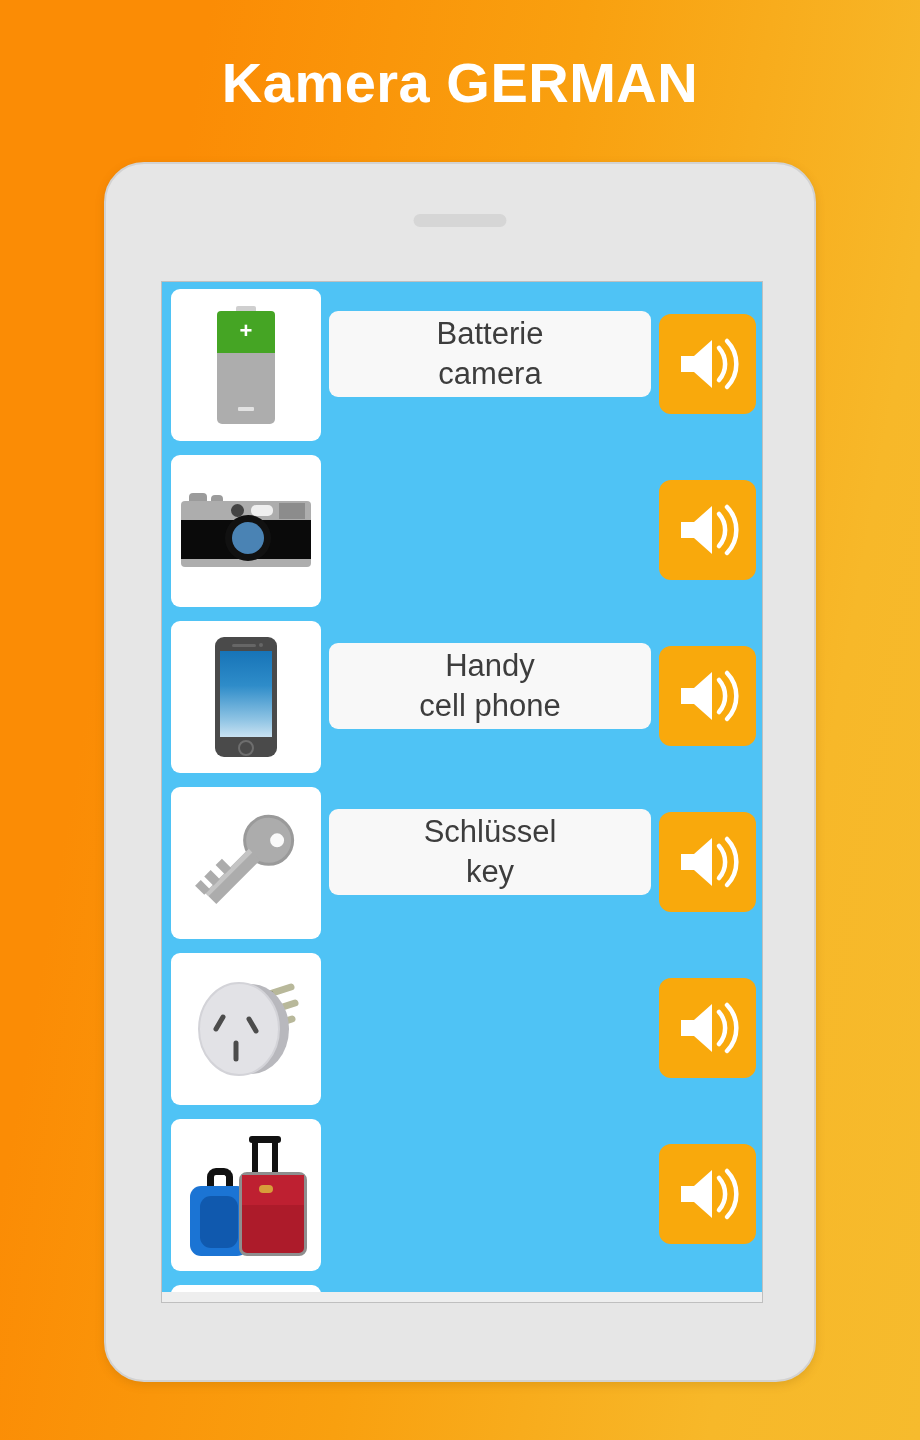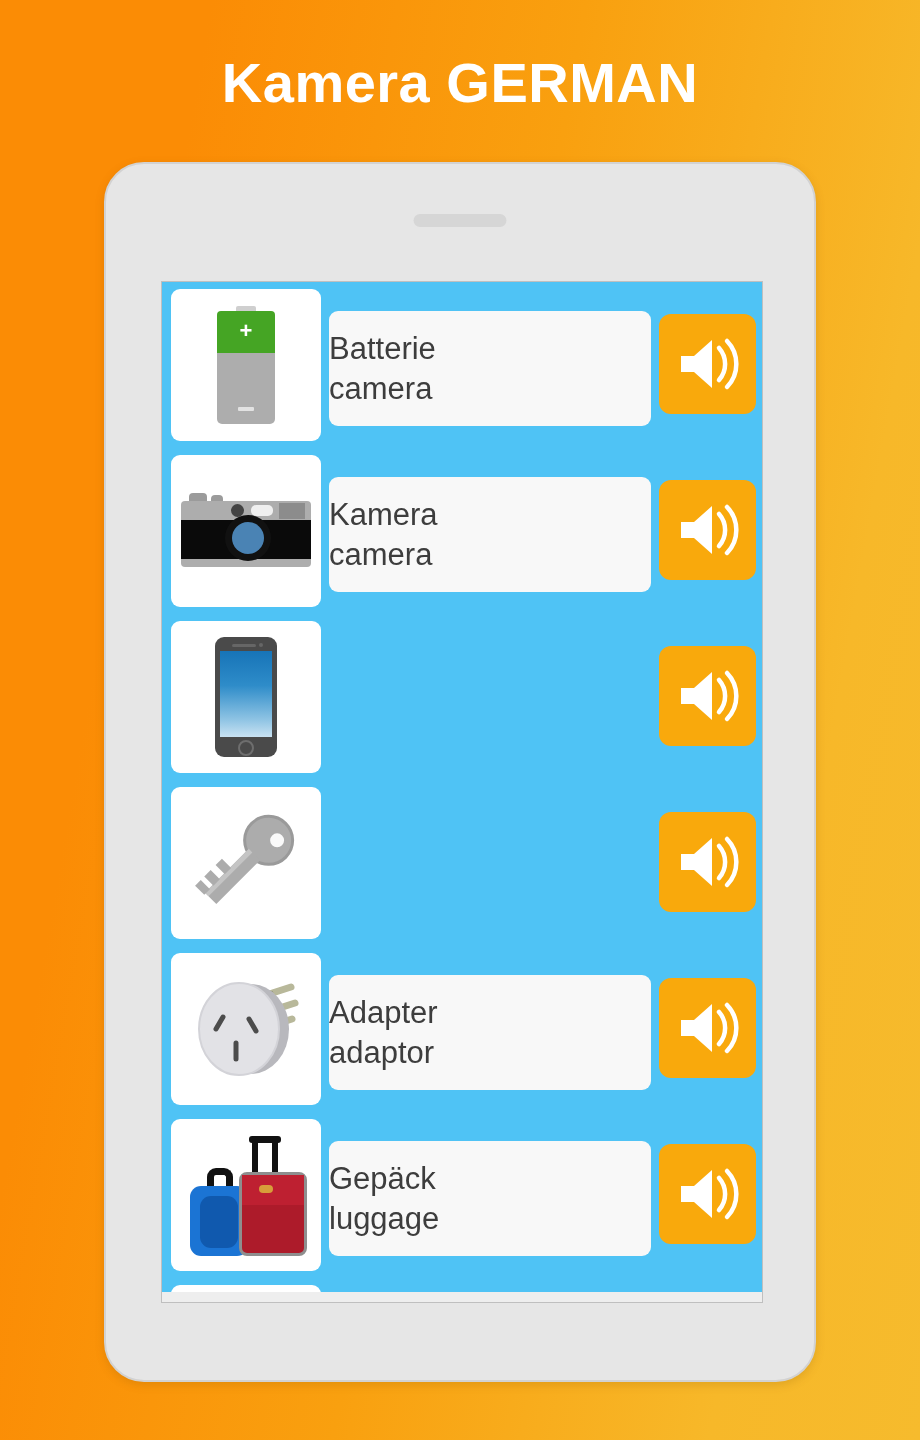--- a/index.html
+++ b/index.html
@@ -70,26 +70,26 @@
     width: 150px; height: 152px;
     background: #ffffff;
     border-radius: 9px;
     display: flex;
     align-items: center;
     justify-content: center;
   }
   .word-card {
     position: absolute;
     left: 167px; top: 29px;
-    width: 322px; height: 115px;
+    width: 322px; height: 86px;
     background: #F8F8F8;
     border-radius: 9px;
     display: flex;
     flex-direction: column;
-    align-items: flex-start;
+    align-items: center;
     justify-content: center;
   }
   .word-de, .word-en {
     font-size: 31px;
     color: #3D3D3D;
     line-height: 40px;
     white-space: nowrap;
   }
   .speaker-btn {
     position: absolute;
@@ -199,44 +199,44 @@
             <div class="cam-topbar"></div>
             <div class="cam-dot"></div>
             <div class="cam-flash"></div>
             <div class="cam-sq"></div>
             <div class="cam-body"></div>
             <div class="cam-base"></div>
             <div class="cam-lensring"></div>
             <div class="cam-lens"></div>
           </div>
         </div>
-        <div class="word-card">
-          <span class="word-de">Kamera</span>
-          <span class="word-en">camera</span>
-        </div>
         <div class="speaker-btn">
           <span>
             <svg width="62" height="54" viewBox="0 0 62 54">
               <path d="M4 19 H17 L35 3 V51 L17 35 H4 Z" fill="#ffffff"></path>
               <path d="M42 11 A24 24 0 0 1 42 43" stroke="#ffffff" stroke-width="4.5" fill="none" stroke-linecap="round"></path>
               <path d="M50 4 A33 33 0 0 1 50 50" stroke="#ffffff" stroke-width="4.5" fill="none" stroke-linecap="round"></path>
             </svg>
           </span>
         </div>
       </div>
 
       <div class="row">
         <div class="icon-card">
           <div class="art phone">
             <div class="ph-body"></div>
             <div class="ph-speaker"></div>
             <div class="ph-cam"></div>
             <div class="ph-screen"></div>
             <div class="ph-home"></div>
           </div>
+        </div>
+        <div class="word-card">
+          <span class="word-de">Handy</span>
+          <span class="word-en">cell phone</span>
         </div>
         <div class="speaker-btn">
           <span>
             <svg width="62" height="54" viewBox="0 0 62 54">
               <path d="M4 19 H17 L35 3 V51 L17 35 H4 Z" fill="#ffffff"></path>
               <path d="M42 11 A24 24 0 0 1 42 43" stroke="#ffffff" stroke-width="4.5" fill="none" stroke-linecap="round"></path>
               <path d="M50 4 A33 33 0 0 1 50 50" stroke="#ffffff" stroke-width="4.5" fill="none" stroke-linecap="round"></path>
             </svg>
           </span>
         </div>
@@ -252,20 +252,24 @@
                 <circle cx="66" cy="22" r="7" fill="#FAFAFA"></circle>
                 <rect x="52" y="48" width="16" height="62" fill="#ACACAC"></rect>
                 <rect x="52" y="48" width="5" height="62" fill="#C4C4C4"></rect>
                 <rect x="40" y="74" width="13" height="9" fill="#ACACAC"></rect>
                 <rect x="40" y="90" width="13" height="9" fill="#ACACAC"></rect>
                 <rect x="40" y="104" width="13" height="8" fill="#ACACAC"></rect>
               </g>
             </svg>
           </div>
         </div>
+        <div class="word-card">
+          <span class="word-de">Schlüssel</span>
+          <span class="word-en">key</span>
+        </div>
         <div class="speaker-btn">
           <span>
             <svg width="62" height="54" viewBox="0 0 62 54">
               <path d="M4 19 H17 L35 3 V51 L17 35 H4 Z" fill="#ffffff"></path>
               <path d="M42 11 A24 24 0 0 1 42 43" stroke="#ffffff" stroke-width="4.5" fill="none" stroke-linecap="round"></path>
               <path d="M50 4 A33 33 0 0 1 50 50" stroke="#ffffff" stroke-width="4.5" fill="none" stroke-linecap="round"></path>
             </svg>
           </span>
         </div>
       </div>
@@ -290,24 +294,20 @@
 
               <ellipse cx="52" cy="56" rx="40" ry="46" fill="#E2E2E6"></ellipse>
               <ellipse cx="52" cy="56" rx="40" ry="46" fill="none" stroke="#D3D3D8" stroke-width="2"></ellipse>
 
               <line x1="36" y1="44" x2="29" y2="56" stroke="#4C4C4C" stroke-width="5" stroke-linecap="round"></line>
               <line x1="62" y1="46" x2="69" y2="58" stroke="#4C4C4C" stroke-width="5" stroke-linecap="round"></line>
               <line x1="49" y1="70" x2="49" y2="86" stroke="#4C4C4C" stroke-width="5" stroke-linecap="round"></line>
             </svg>
           </div>
         </div>
-        <div class="word-card">
-          <span class="word-de">Adapter</span>
-          <span class="word-en">adaptor</span>
-        </div>
         <div class="speaker-btn">
           <span>
             <svg width="62" height="54" viewBox="0 0 62 54">
               <path d="M4 19 H17 L35 3 V51 L17 35 H4 Z" fill="#ffffff"></path>
               <path d="M42 11 A24 24 0 0 1 42 43" stroke="#ffffff" stroke-width="4.5" fill="none" stroke-linecap="round"></path>
               <path d="M50 4 A33 33 0 0 1 50 50" stroke="#ffffff" stroke-width="4.5" fill="none" stroke-linecap="round"></path>
             </svg>
           </span>
         </div>
       </div>
@@ -319,24 +319,20 @@
             <div class="lug-blue"></div>
             <div class="lug-blue-in"></div>
             <div class="lug-red-bar"></div>
             <div class="lug-red-rod1"></div>
             <div class="lug-red-rod2"></div>
             <div class="lug-red"></div>
             <div class="lug-red-top"></div>
             <div class="lug-red-tag"></div>
           </div>
         </div>
-        <div class="word-card">
-          <span class="word-de">Gepäck</span>
-          <span class="word-en">luggage</span>
-        </div>
         <div class="speaker-btn">
           <span>
             <svg width="62" height="54" viewBox="0 0 62 54">
               <path d="M4 19 H17 L35 3 V51 L17 35 H4 Z" fill="#ffffff"></path>
               <path d="M42 11 A24 24 0 0 1 42 43" stroke="#ffffff" stroke-width="4.5" fill="none" stroke-linecap="round"></path>
               <path d="M50 4 A33 33 0 0 1 50 50" stroke="#ffffff" stroke-width="4.5" fill="none" stroke-linecap="round"></path>
             </svg>
           </span>
         </div>
       </div>

